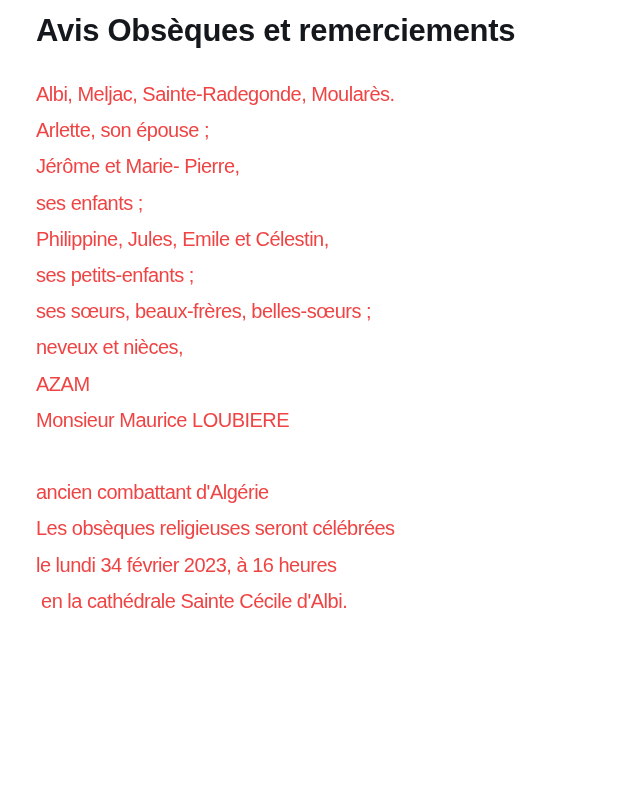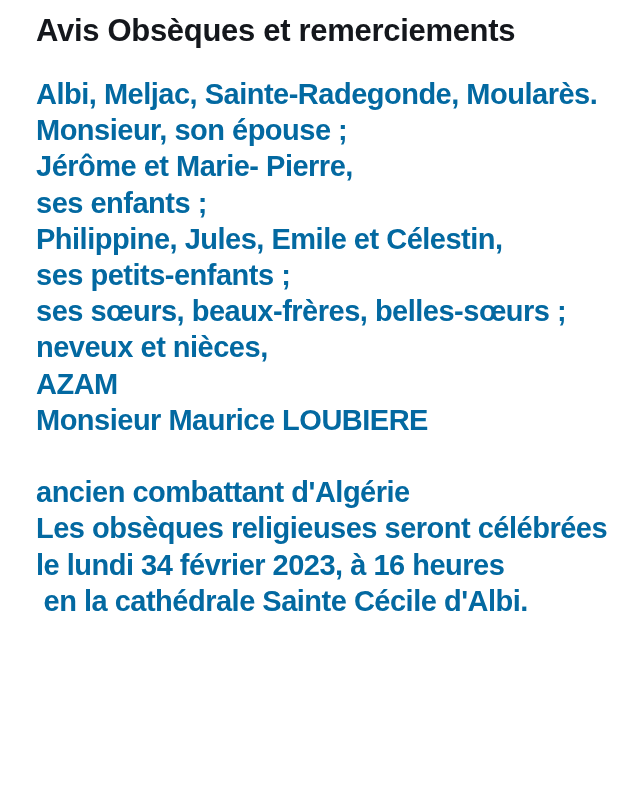--- a/index.html
+++ b/index.html
@@ -21,38 +21,38 @@
     color: #14171c;
     letter-spacing: -0.3px;
     line-height: 38px;
     margin-bottom: 26px;
     white-space: pre;
   }
   .notice-body {
     display: block;
   }
   .notice-line {
-    font-size: 29px;
-    font-weight: 700;
-    color: #0369a1;
+    font-size: 20px;
+    font-weight: 400;
+    color: #ef4444;
     letter-spacing: -0.5px;
     line-height: 36.2px;
     min-height: 36.2px;
     white-space: pre;
   }
 </style>
 </head>
 <body>
 
 <div class="page">
   <h1 class="notice-title">Avis Obsèques et remerciements</h1>
   <div class="notice-body">
 
   <div class="notice-line">Albi, Meljac, Sainte-Radegonde, Moularès.</div>
-      <div class="notice-line">Monsieur, son épouse ;</div>
+      <div class="notice-line">Arlette, son épouse ;</div>
       <div class="notice-line">Jérôme et Marie- Pierre,</div>
       <div class="notice-line">ses enfants ;</div>
       <div class="notice-line">Philippine, Jules, Emile et Célestin,</div>
       <div class="notice-line">ses petits-enfants ;</div>
       <div class="notice-line">ses sœurs, beaux-frères, belles-sœurs ;</div>
       <div class="notice-line">neveux et nièces,</div>
       <div class="notice-line">AZAM</div>
       <div class="notice-line">Monsieur Maurice LOUBIERE</div>
       <div class="notice-line"></div>
       <div class="notice-line">ancien combattant d'Algérie</div>

